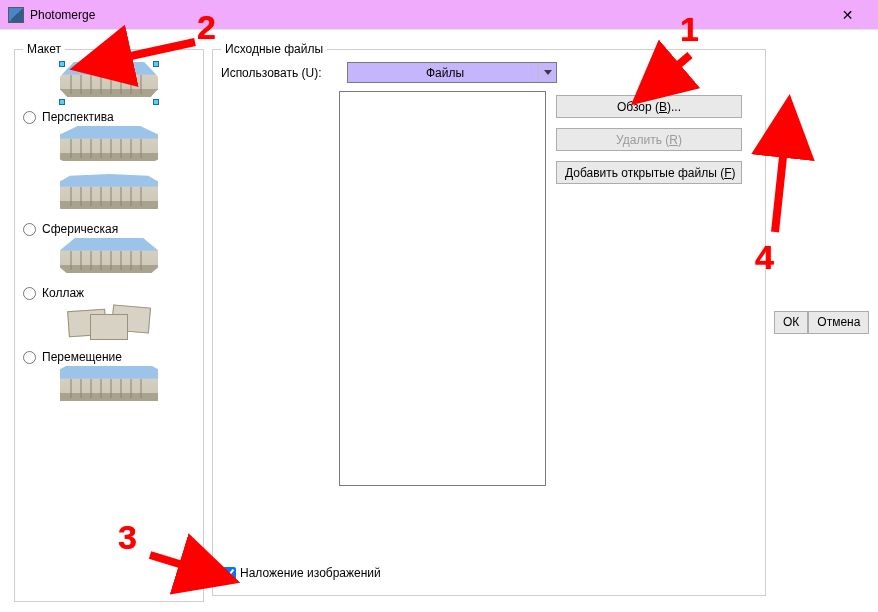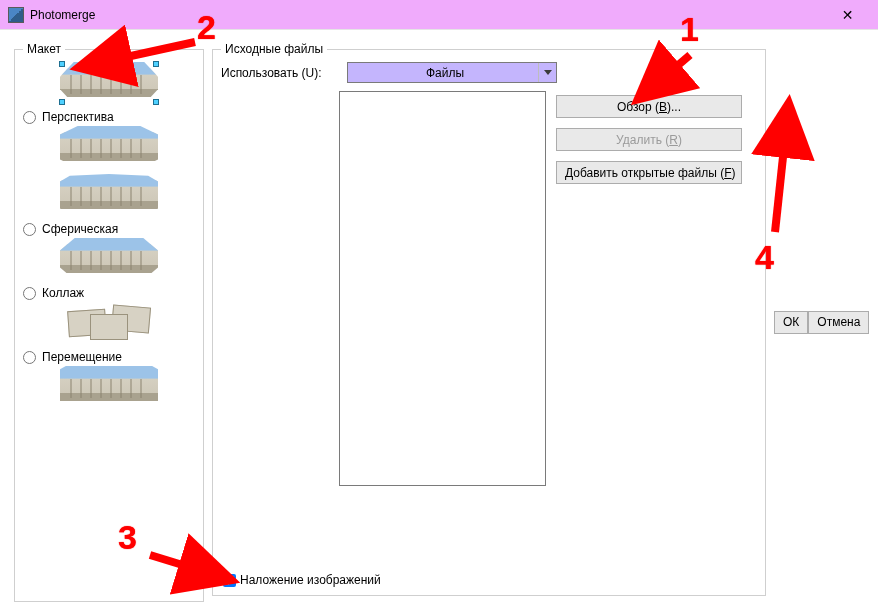--- a/index.html
+++ b/index.html
@@ -201,21 +201,21 @@
     white-space: nowrap;
   }
   button.win[disabled] {
     color: #9b9b9b;
   }
   .underline { text-decoration: underline; }
 
   .checks {
     position: absolute;
     left: 10px;
-    bottom: 8px;
+    bottom: 15px;
     display: flex;
     flex-direction: column;
     gap: 12px;
     align-items: flex-end;
   }
   .chk-row { display:flex; align-items:center; gap:4px; }
   .chk-row input { margin:0; }
 
   
   .action-col {

